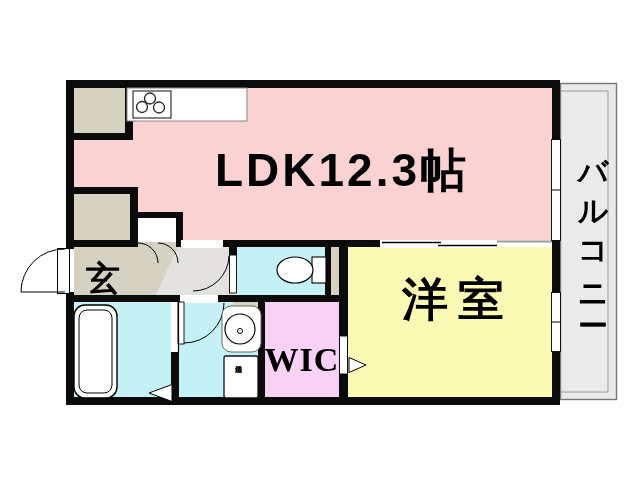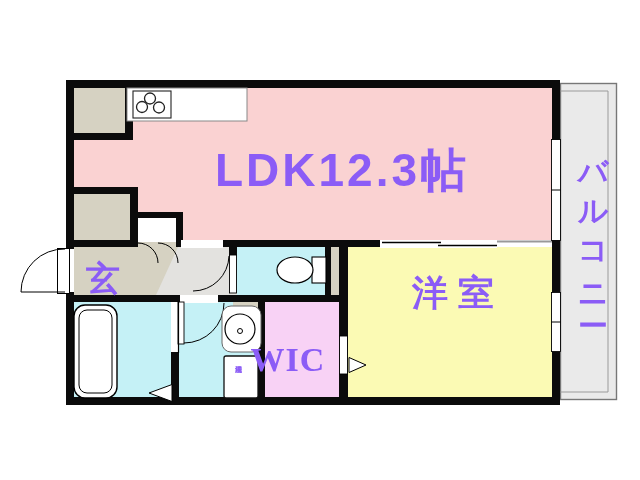--- a/index.html
+++ b/index.html
@@ -1,22 +1,22 @@
 <!DOCTYPE html>
 <html><head>
 <meta charset="utf-8">
 <style>
   html,body{margin:0;padding:0;background:#fff;}
   .canvas{position:relative;width:640px;height:480px;background:#ffffff;overflow:hidden;
           font-family:"Liberation Sans","DejaVu Sans",sans-serif;}
   .plan-svg{position:absolute;left:0;top:0;z-index:1;}
-  .lbl{position:absolute;z-index:3;color:#8b5cf6;font-weight:bold;white-space:nowrap;}
+  .lbl{position:absolute;z-index:3;color:#000000;font-weight:bold;white-space:nowrap;}
   .lbl-h{transform:translateX(-50%);}
   .lbl-ldk{font-size:46px;letter-spacing:3px;}
-  .lbl-yo1{font-size:36px;letter-spacing:10px;}
+  .lbl-yo1{font-size:46px;letter-spacing:10px;}
   .lbl-yo2{font-size:46px;letter-spacing:6px;}
   .lbl-wic{font-family:"Liberation Serif","DejaVu Serif",serif;font-size:34px;letter-spacing:1px;}
   .lbl-gen{font-size:34px;}
   .lbl-balcony{writing-mode:vertical-rl;font-size:30px;letter-spacing:9px;}
   .lbl-washer{writing-mode:vertical-rl;font-size:7px;font-weight:normal;letter-spacing:0;}
   svg .thin{fill:none;stroke:#000;}
 </style>
 </head>
 <body>
 
@@ -150,18 +150,18 @@
     <circle cx="240" cy="331" r="2.5" fill="none" stroke="#000" stroke-width="1"></circle>
   </g>
 
   <g>
     <rect x="224" y="356" width="34" height="42" rx="2" fill="#fff" stroke="#111" stroke-width="1.3"></rect>
   </g>
 </svg>
 
 <div class="lbl lbl-h lbl-ldk" style="left:342px;top:140px;">LDK12.3帖</div>
 <div class="lbl lbl-h lbl-yo1" style="left:458px;top:269px;">洋室</div>
-<div class="lbl lbl-h lbl-wic" style="left:288px;top:341px;">WIC</div>
+<div class="lbl lbl-h lbl-wic" style="left:302px;top:341px;">WIC</div>
 <div class="lbl lbl-h lbl-gen" style="left:103px;top:256px;">玄</div>
 <div class="lbl lbl-balcony" style="left:572px;top:137px;">バルコニー</div>
 <div class="lbl lbl-washer" style="left:233px;top:360px;">洗濯機置場</div>
 
 </div>
 
 </body></html>

